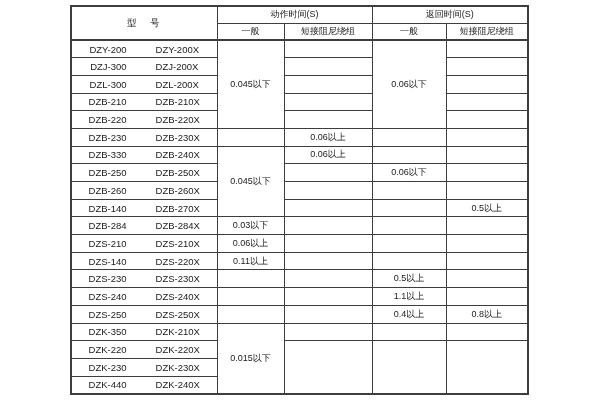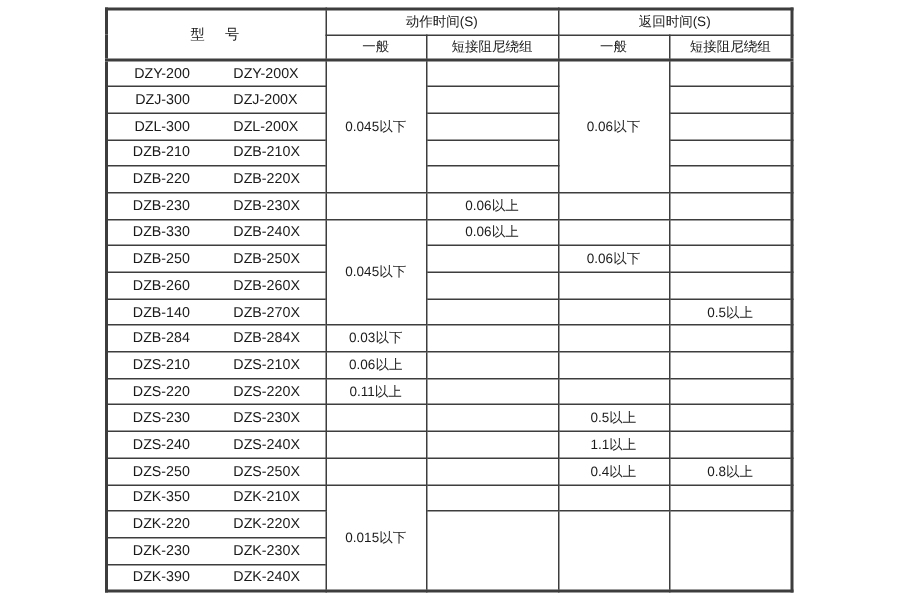--- a/index.html
+++ b/index.html
@@ -193,21 +193,21 @@
             </div>
           </td>
         <td>0.06以上</td>
         <td></td>
         <td></td>
         <td></td>
       </tr>
       <tr>
         <td class="model">
             <div class="pair">
-              <span>DZS-220</span>
+              <span>DZS-140</span>
               <span>DZS-220X</span>
             </div>
           </td>
         <td>0.11以上</td>
         <td></td>
         <td></td>
         <td></td>
       </tr>
       <tr>
         <td class="model">
@@ -272,20 +272,20 @@
         <td class="model">
             <div class="pair">
               <span>DZK-230</span>
               <span>DZK-230X</span>
             </div>
           </td>
       </tr>
       <tr>
         <td class="model">
             <div class="pair">
-              <span>DZK-390</span>
+              <span>DZK-440</span>
               <span>DZK-240X</span>
             </div>
           </td>
       </tr>
     </tbody>
   </table>
 </div>
 
 </body></html>

